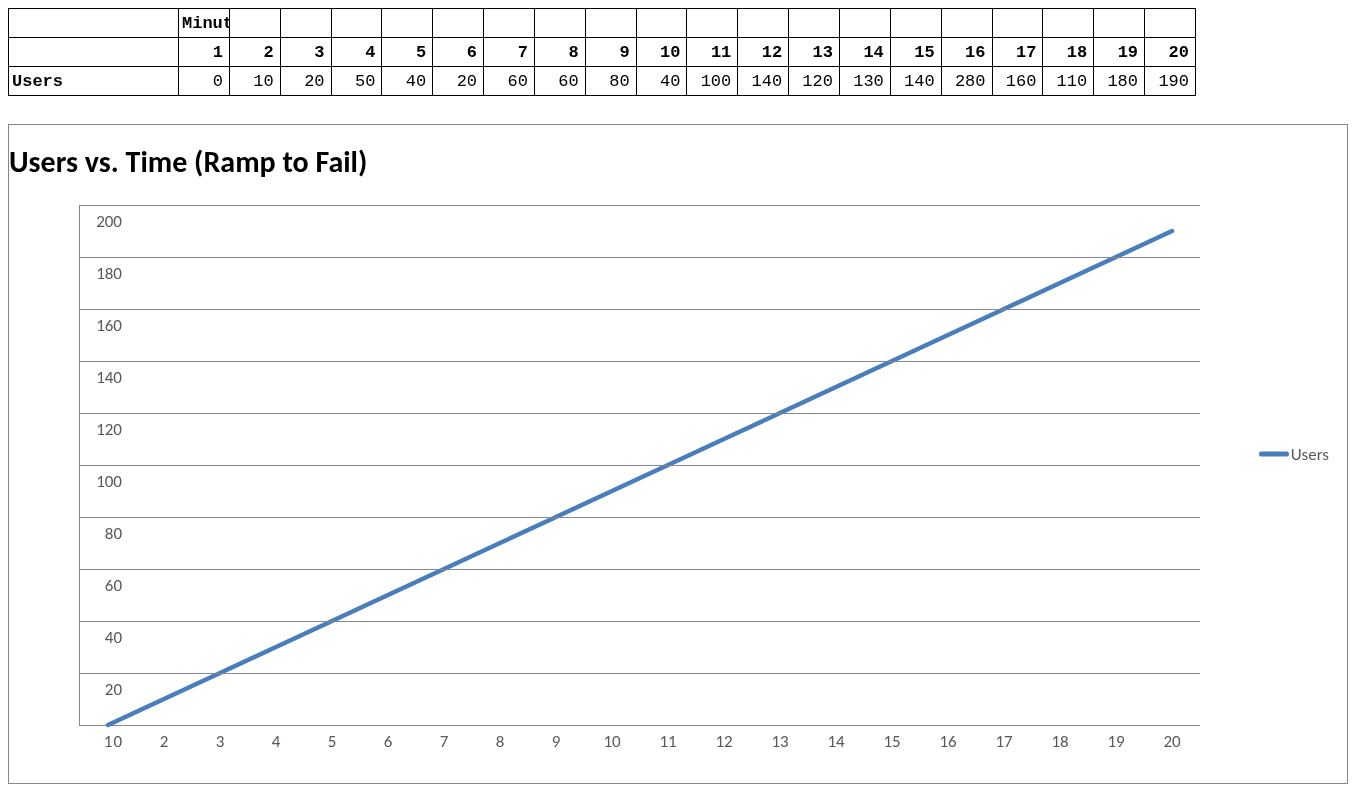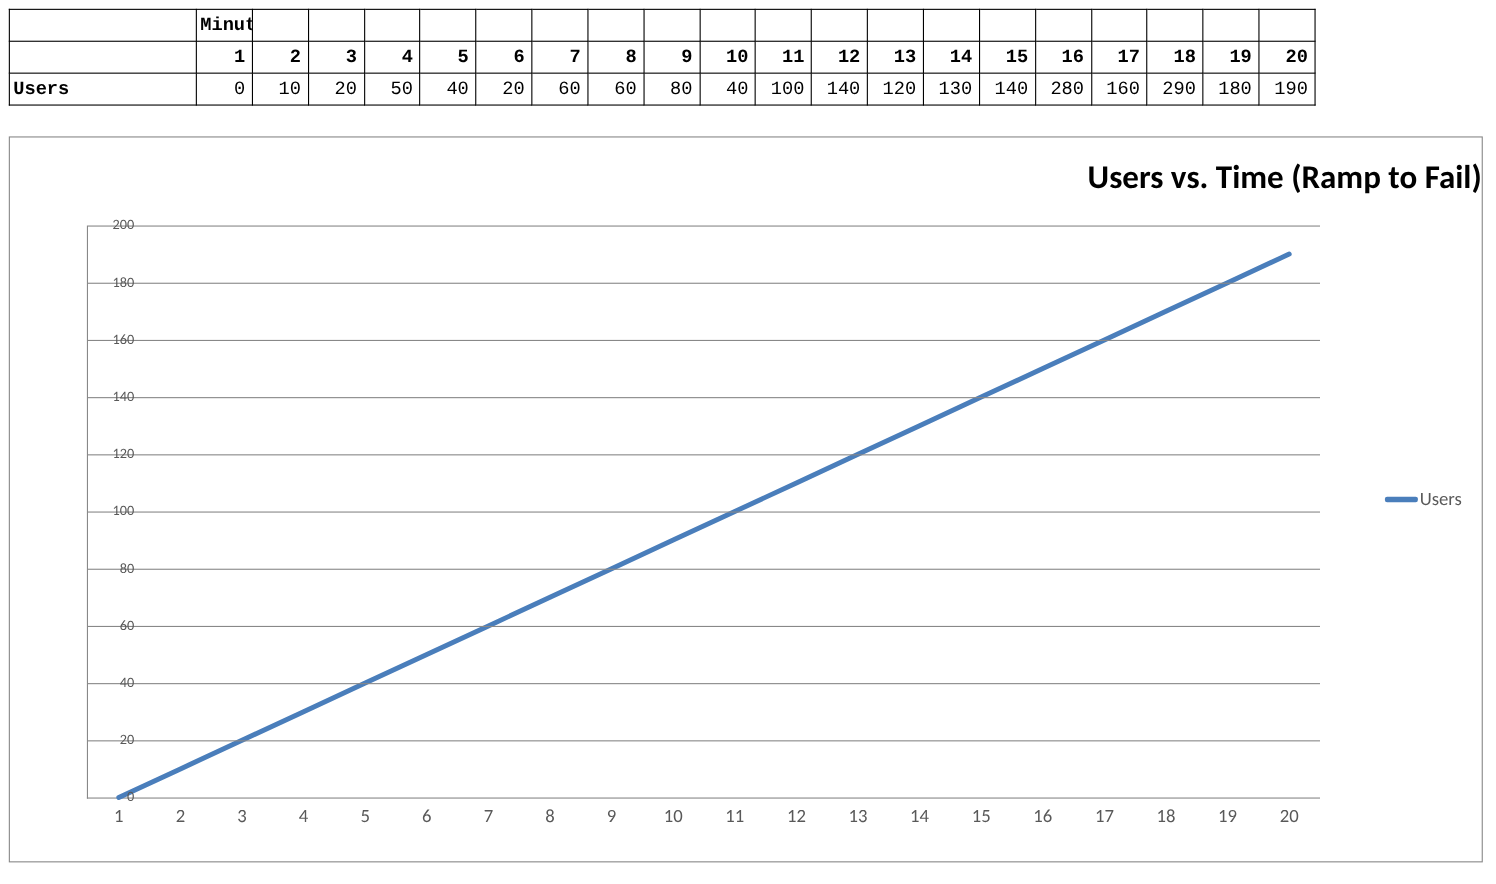--- a/index.html
+++ b/index.html
@@ -47,21 +47,21 @@
     width: 1340px;
     height: 660px;
     border: 1px solid #888;
     position: relative;
     box-sizing: border-box;
     background: #fff;
   }
   .chart-title {
     font-size: 30px;
     font-weight: 700;
-    text-align: right;
+    text-align: left;
     padding-top: 18px;
     color: #000;
   }
   .plot-wrap {
     position: absolute;
     left: 22px;
     top: 80px;
     width: 1180px;
     height: 560px;
   }
@@ -78,23 +78,24 @@
     position: absolute;
     left: 0;
     width: 100%;
     border-top: 1px solid #888;
   }
   .ytick {
     position: absolute;
     right: 1078px;
     width: 44px;
     text-align: right;
-    font-size: 13px;
+    font-size: 17px;
     color: #595959;
     transform: translateY(-50%);
+    margin-top: 16px;
   }
   .xtick {
     position: absolute;
     top: 100%;
     width: 40px;
     text-align: center;
     font-size: 17px;
     color: #595959;
     margin-top: 6px;
     transform: translateX(-50%);
@@ -202,21 +203,21 @@
         <td>60</td>
         <td>80</td>
         <td>40</td>
         <td>100</td>
         <td>140</td>
         <td>120</td>
         <td>130</td>
         <td>140</td>
         <td>280</td>
         <td>160</td>
-        <td>290</td>
+        <td>110</td>
         <td>180</td>
         <td>190</td>
       </tr>
 </tbody>
   </table>
 
 <div class="chart-box">
   <div class="chart-title">Users vs. Time (Ramp to Fail)</div>
 
   <div class="plot-wrap">

